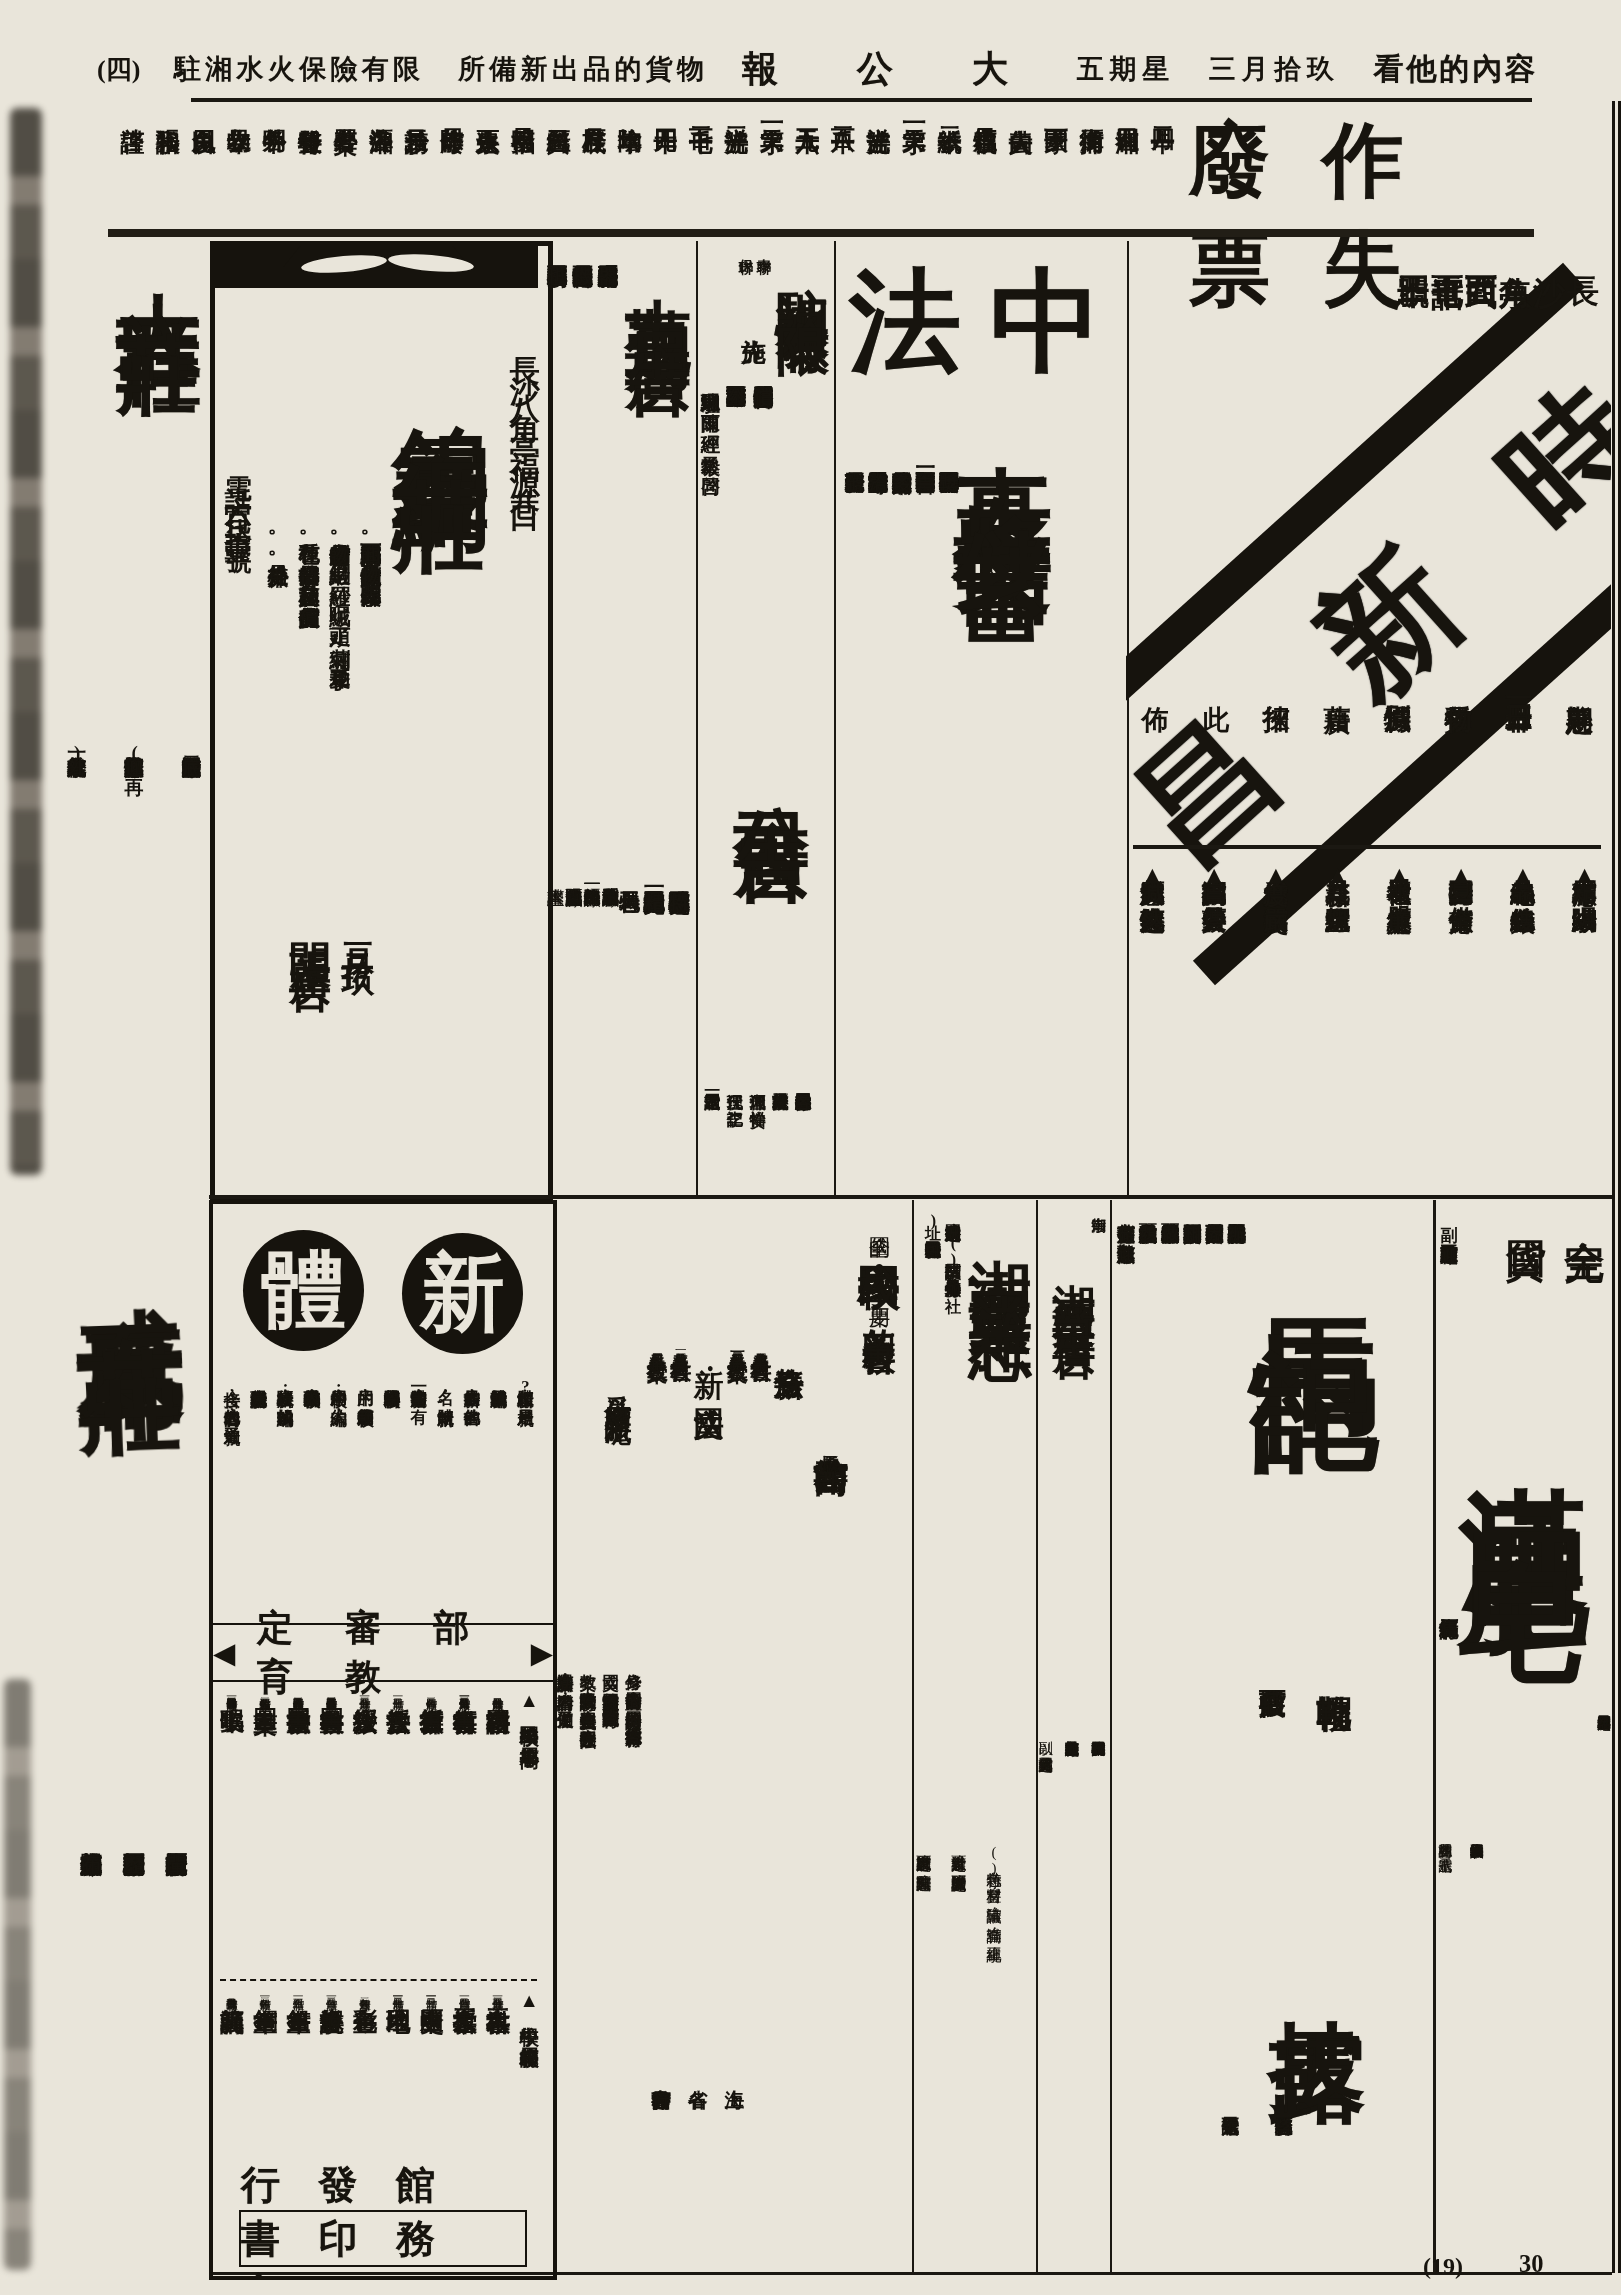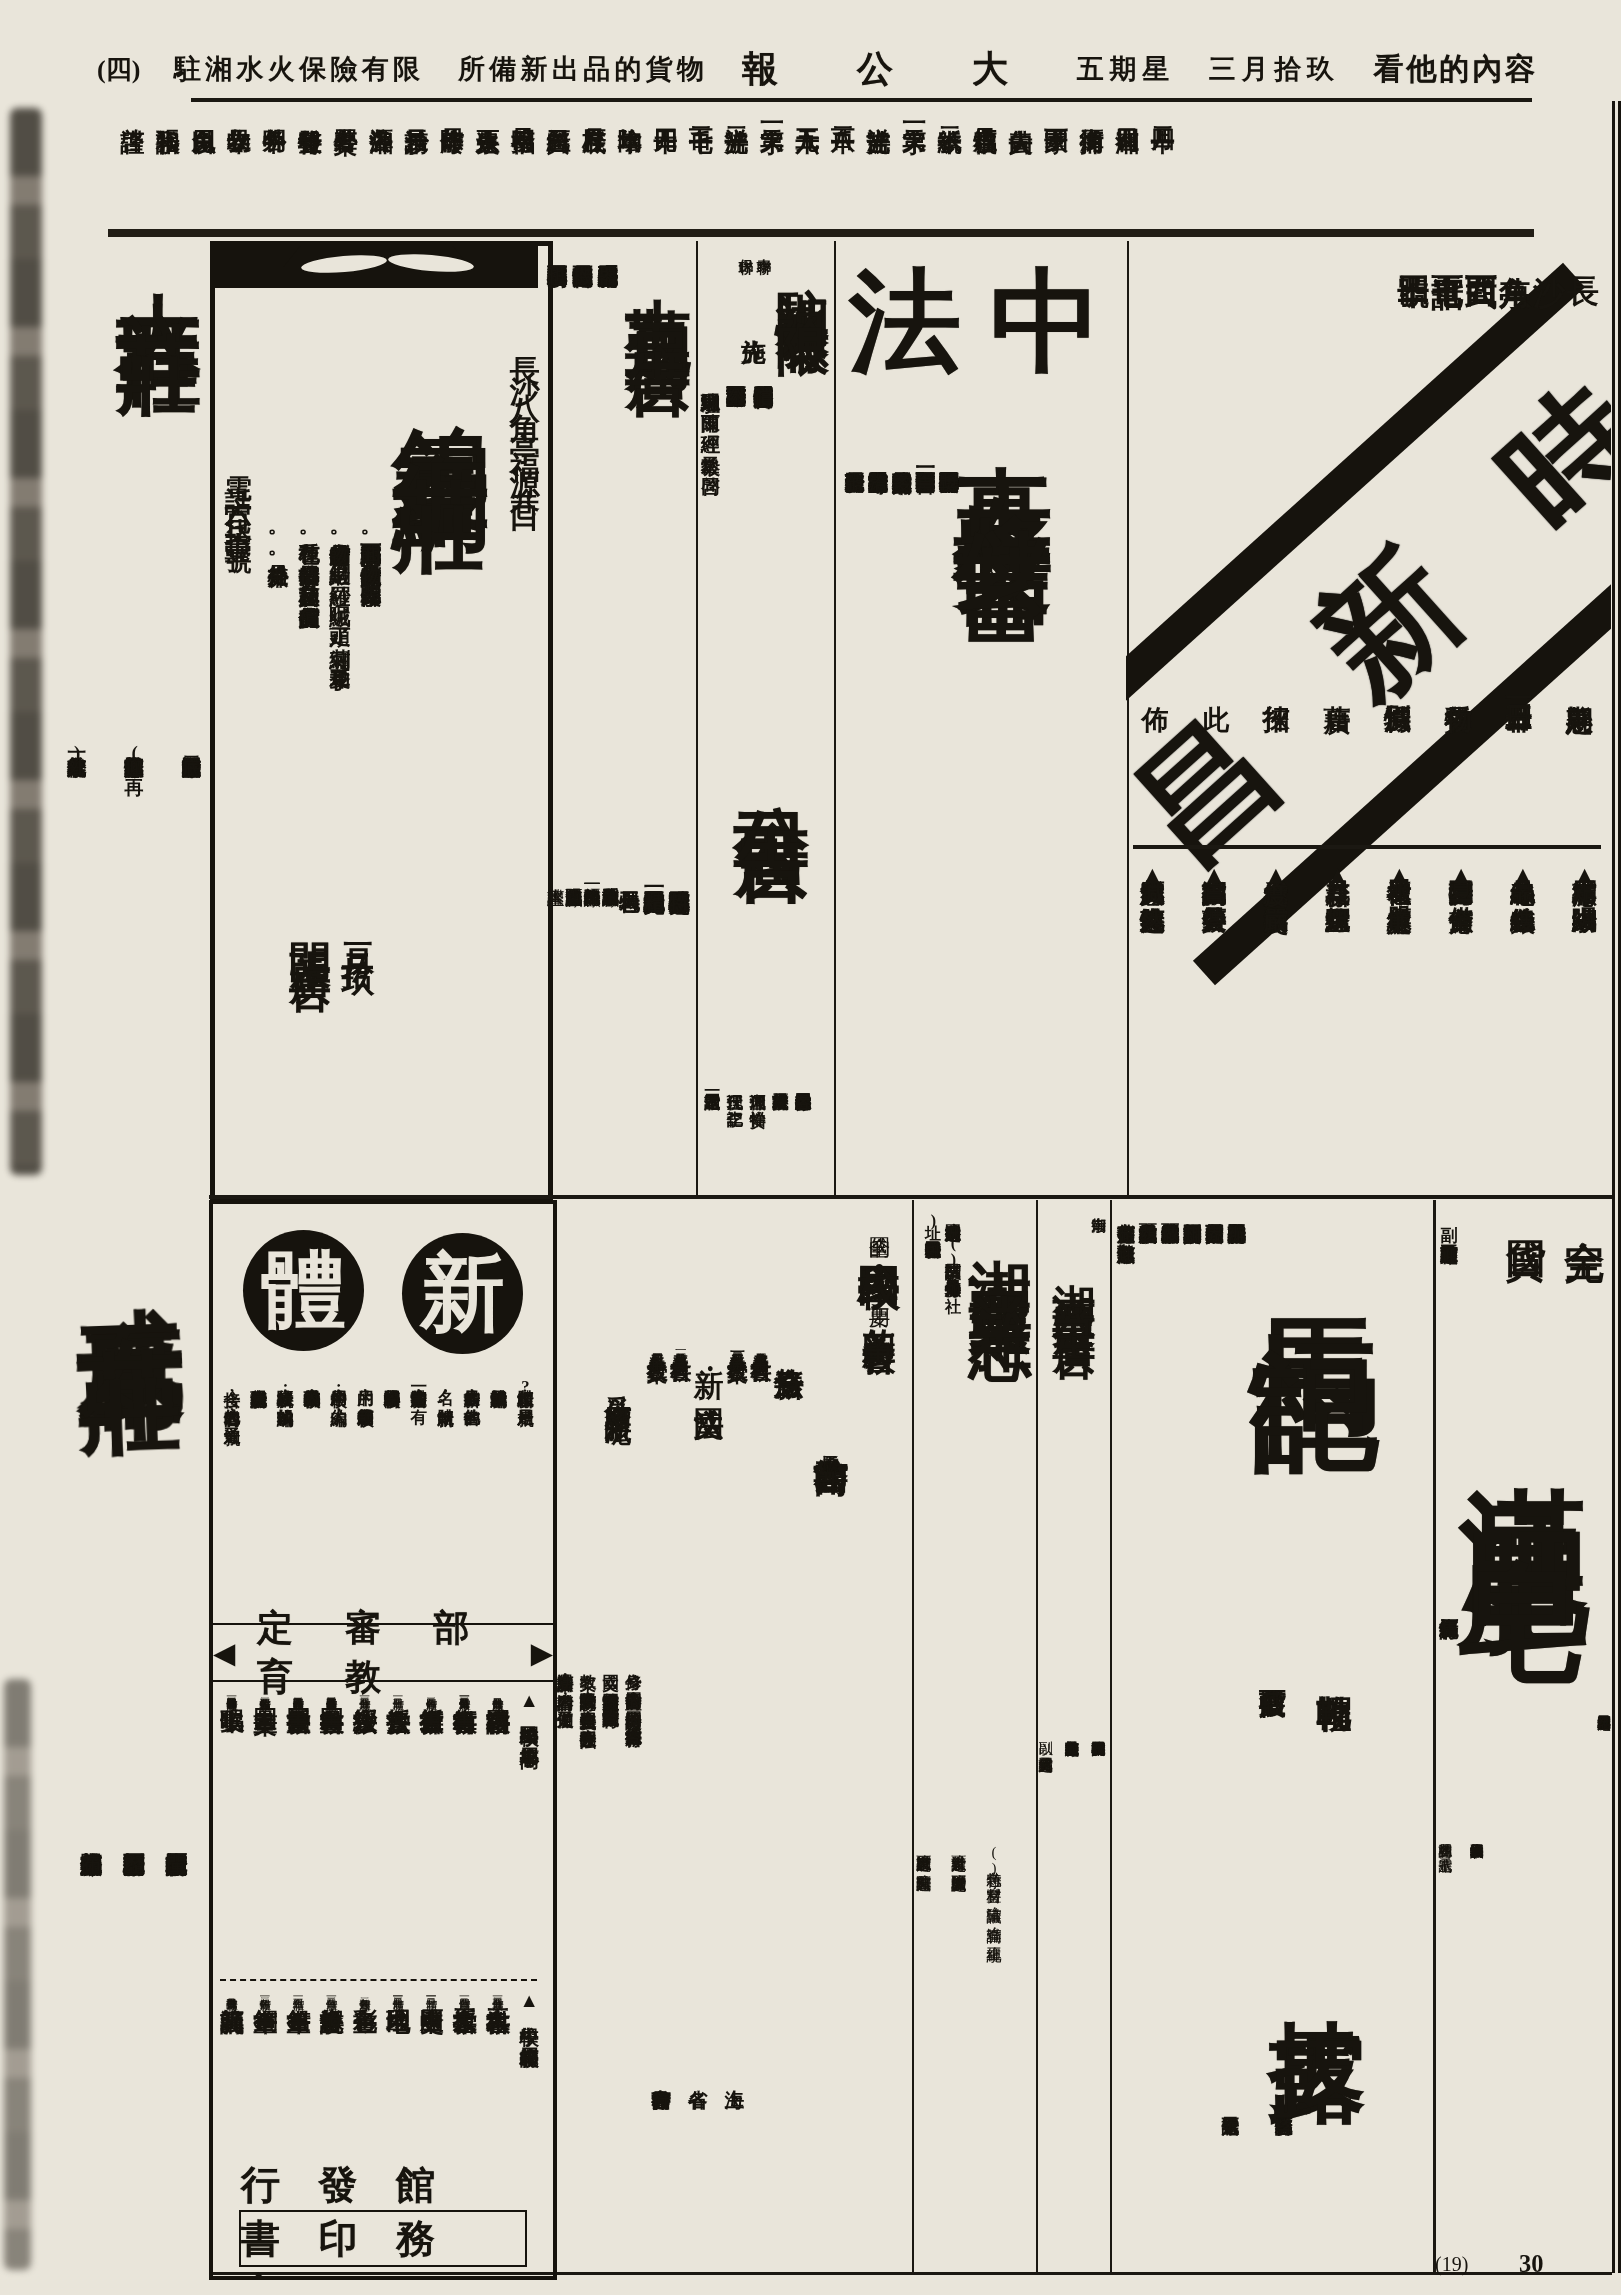--- a/index.html
+++ b/index.html
@@ -34,20 +34,21 @@
     <span style="font-size:26px;">(四)</span>
     <span style="font-size:27px;letter-spacing:4.3px;">駐湘水火保險有限</span>
     <span style="font-size:27px;letter-spacing:4.3px;">所備新出品的貨物</span>
     <span class="heavy" style="font-size:36px;letter-spacing:35px;">報 公 大</span>
     <span style="font-size:27px;letter-spacing:5.8px;">五期星</span>
     <span style="font-size:27px;letter-spacing:5.8px;">三月拾玖</span>
     <span class="heavy" style="font-size:30px;letter-spacing:2.9px;filter:blur(0.4px);">看他的內容</span>
   </div>
   <div class="hr" style="left:191px;top:98px;width:1341px;height:3.6px;"></div>
 
+  <div class="abs heavy" style="left:1189px;top:107px;width:346px;font-size:81px;letter-spacing:16px;filter:blur(0.2px);">廢 作 票 失</div>
   <div class="abs vflex" style="left:119px;top:110px;width:1056px;height:117px;font-size:24px;font-weight:600;">
       <div class="v">四月二十</div>
       <div class="v">四日在湘</div>
       <div class="v">潭捕銜街</div>
       <div class="v">丁家圍子</div>
       <div class="v">內失去黃</div>
       <div class="v">福昌煙號</div>
       <div class="v">本號二紙</div>
       <div class="v">一天字第</div>
       <div class="v">吉號光洋</div>
@@ -351,17 +352,17 @@
     <div class="v abs heavy" style="right:19px;top:180px;font-size:130px;letter-spacing:24.5px;filter:blur(0.4px);">漢昌肥皂</div>
     <div class="v abs" style="left:5.8px;top:11.5px;font-size:17.3px;font-weight:700;">副 諸君之雅意如蒙惠顧不勝歡迎</div>
     <div class="v abs" style="left:5.8px;top:404px;font-size:19px;font-weight:700;">青石街馬恒記經售</div>
     <div class="v abs" style="right:1.4px;top:505px;font-size:13.7px;">漢口漢昌肥皂廠之製皂歷有年所出品暢銷全國貨質之佳久已馳名</div>
     <div class="abs vflex" style="left:4.3px;bottom:7.2px;width:46px;height:432px;font-size:13.7px;">
         <div class="v">該皂去垢力大又不傷衣料洗濯衣物較用洋皂合算</div>
         <div class="v">各界請認明商標 電話七二八號</div>
       </div>
   </div>
 
-  <div class="abs" style="left:1423px;top:2253px;font-size:20px;font-weight:400;margin-left:12px;">(19)</div>
+  <div class="abs" style="left:1423px;top:2253px;font-size:24px;font-weight:700;">(19)</div>
   <div class="abs bold" style="left:1519px;top:2250px;font-size:24.5px;">30</div>
 
 </div>
 
 
 </body></html>

